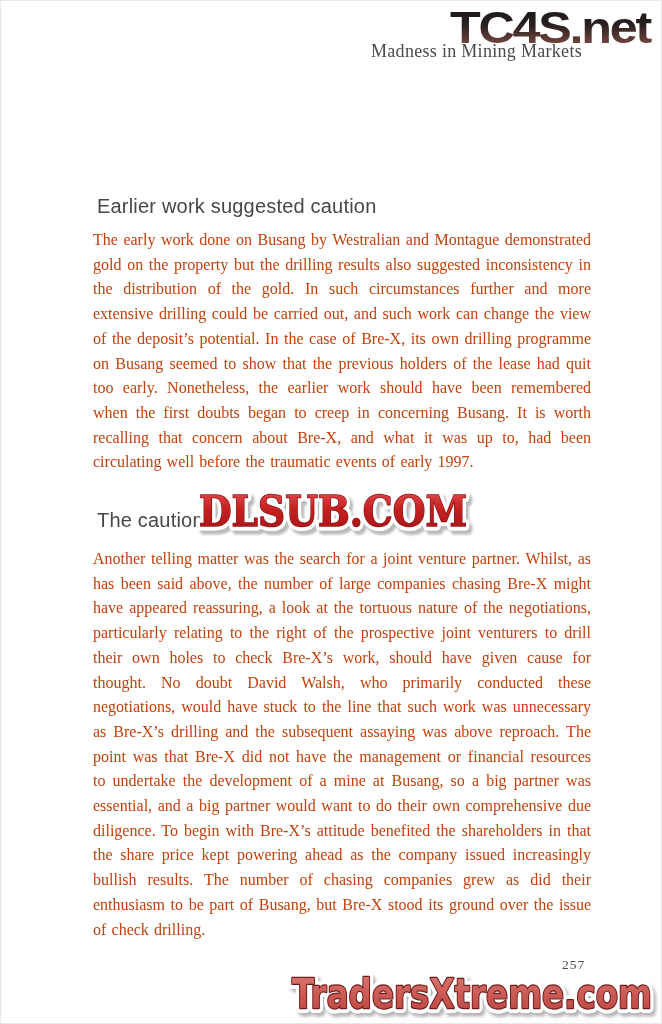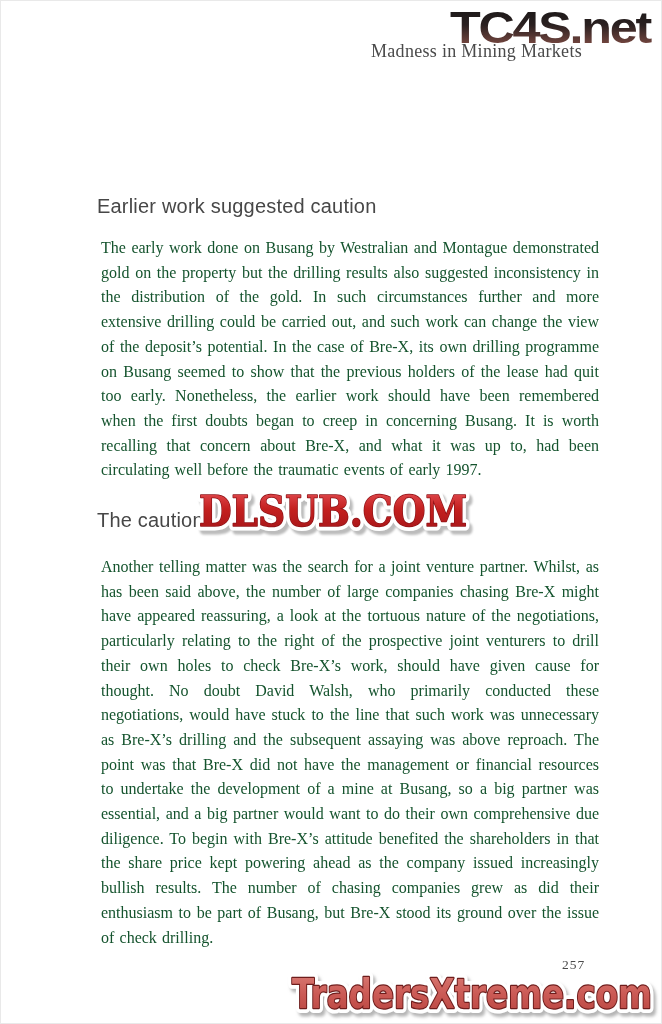--- a/index.html
+++ b/index.html
@@ -24,22 +24,22 @@
     text-align:justify;
   }
   .heading{
     position:absolute;left:85px;margin:12px;
     font-family:"Liberation Sans","DejaVu Sans",sans-serif;
     font-weight:400;font-size:20px;color:#474747;letter-spacing:0.2px;
   }
   .h1{top:183px;}
   .h2{top:497px;}
   .bodytext{
-    position:absolute;left:85px;width:498px;margin:16px;
-    font-size:16px;line-height:24.7px;color:#14532d;
+    position:absolute;left:85px;width:498px;margin:8px;
+    font-size:16px;line-height:24.7px;color:#c2410c;
     text-align:justify;word-spacing:1.2px;
   }
   .p1{top:220px;}
   .p2{top:539px;}
   .wm-center{position:absolute;left:186px;top:479px;width:296px;height:62px;}
   .page-number{
     position:absolute;left:562px;top:957px;
     font-size:13.5px;color:#4a4a4a;letter-spacing:1px;font-family:Liberation Serif, serif;
   }
   .wm-bottom{position:absolute;left:280px;top:966px;width:384px;height:58px;}

